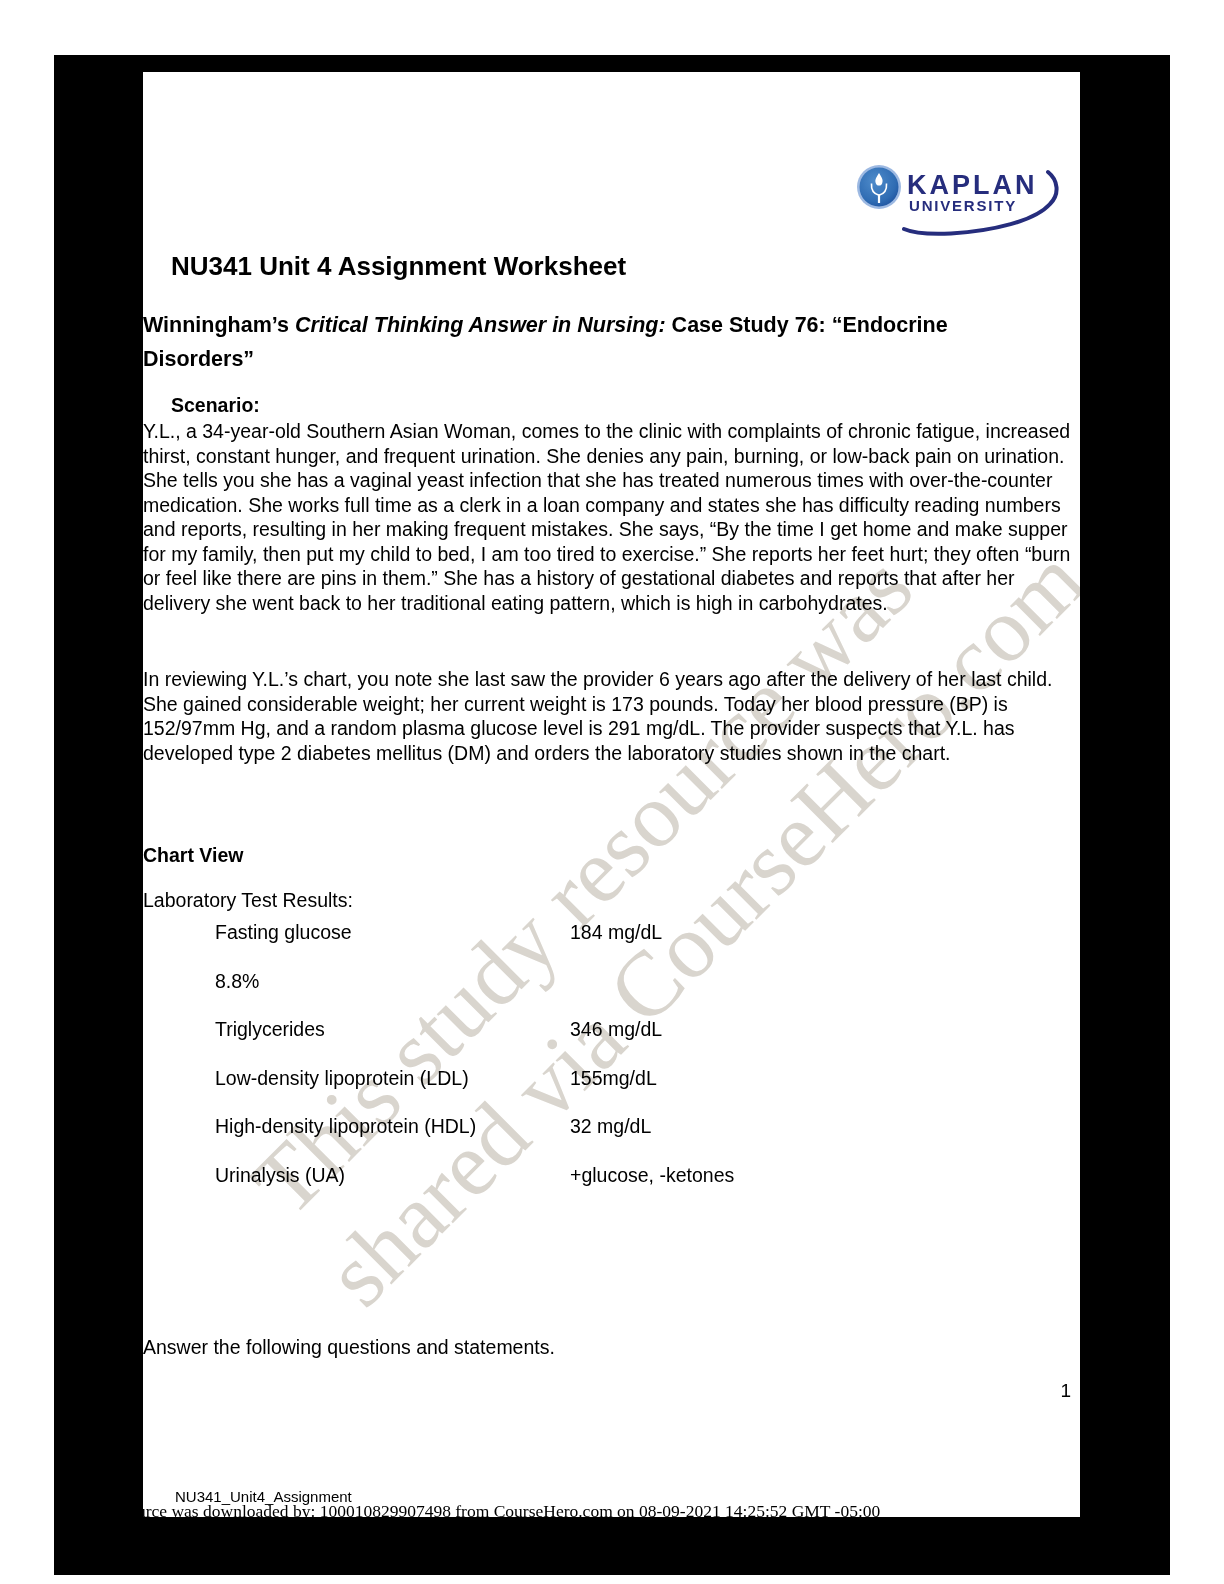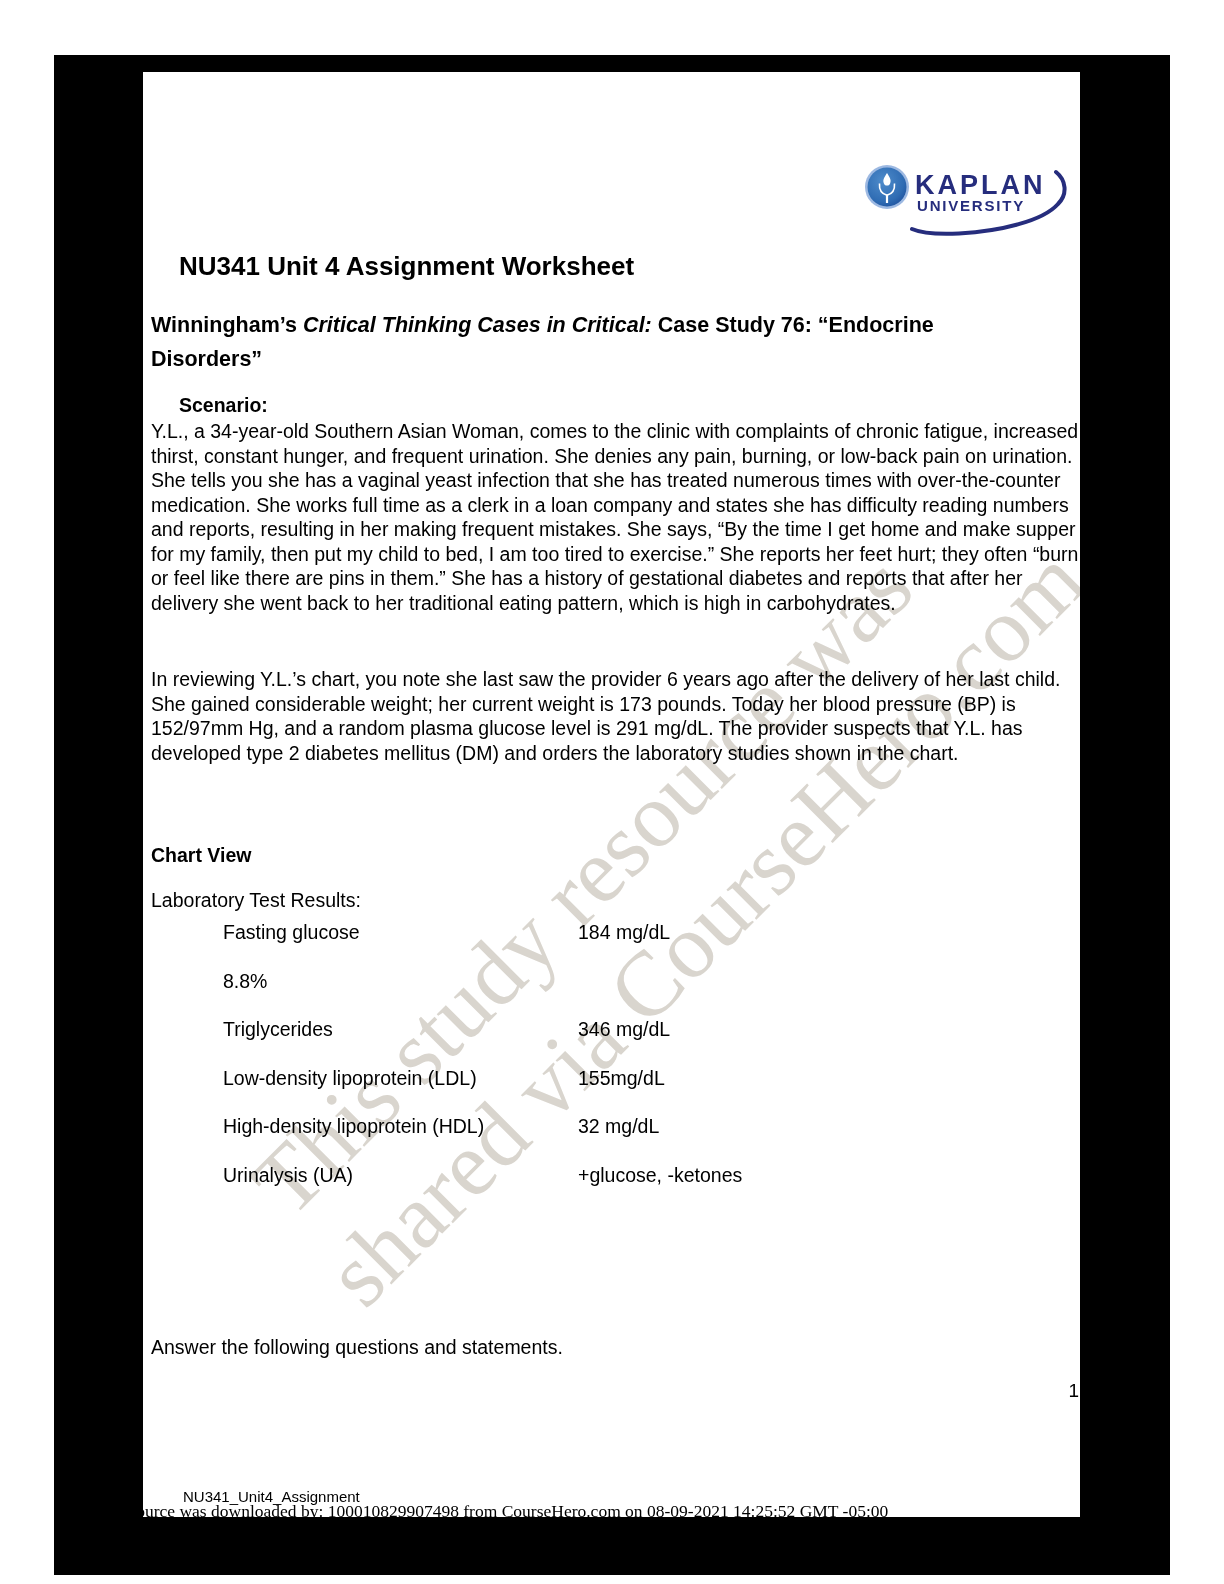--- a/index.html
+++ b/index.html
@@ -17,21 +17,21 @@
   
   .wm{
     position:absolute;z-index:0;white-space:nowrap;
     font-family:"Liberation Serif",serif;font-size:92px;
     transform:translate(-50%,-50%) rotate(-45deg);
     user-select:none;pointer-events:none;
   }
   #wm1{left:439px;top:813px;}
   #wm2{left:562px;top:855px;}
   
-  .content{position:absolute;left:8px;top:0;width:100%;height:100%;z-index:1;}
+  .content{position:absolute;left:0;top:0;width:100%;height:100%;z-index:1;}
   .logo{left:700px;top:80px;width:220px;height:90px;}
   .doc-title{left:0;top:179px;font-size:26px;font-weight:bold;white-space:nowrap;padding-left:28px;}
   .subtitle{left:0;top:236px;width:890px;font-size:21.5px;font-weight:bold;line-height:34px;}
   .subtitle .it{font-style:italic;}
   .sec-heading{font-size:19.5px;font-weight:bold;}
   #scenario-heading{left:0;top:322px;padding-left:28px;}
   .para{font-size:19.5px;line-height:24.5px;width:934px;}
   #scenario-para{left:0;top:347px;}
   #review-para{left:0;top:595px;}
   #chart-view-heading{left:0;top:772px;}
@@ -77,21 +77,21 @@
           <rect x="34.9" y="42.5" width="2.2" height="8.5" fill="#ffffff"></rect>
         </g>
         <text x="64" y="41.5" font-family="Liberation Sans, sans-serif" font-size="27" font-weight="bold" letter-spacing="3" fill="#262d7d">KAPLAN</text>
         <text x="66" y="58.5" font-family="Liberation Sans, sans-serif" font-size="15" font-weight="bold" letter-spacing="1.8" fill="#262d7d">UNIVERSITY</text>
         <path d="M205 20 C 215 28, 217 42, 207 52 C 192 69, 150 79, 108 81.5 C 87 82.5, 69 80.5, 61 77" fill="none" stroke-width="4" stroke-linecap="round" stroke="#262d7d"></path>
       </svg>
     </div>
 
     <div class="abs doc-title">NU341 Unit 4 Assignment Worksheet</div>
 
-    <div class="abs subtitle"><span>Winningham’s </span><span class="it">Critical Thinking Cases in Critical:</span><span> Case Study 76: “Endocrine Disorders”</span></div>
+    <div class="abs subtitle"><span>Winningham’s </span><span class="it">Critical Thinking Answer in Nursing:</span><span> Case Study 76: “Endocrine Disorders”</span></div>
 
     <div class="abs sec-heading" id="scenario-heading">Scenario:</div>
     <div class="abs para" id="scenario-para">Y.L., a 34-year-old Southern Asian Woman, comes to the clinic with complaints of chronic fatigue, increased thirst, constant hunger, and frequent urination. She denies any pain, burning, or low-back pain on urination. She tells you she has a vaginal yeast infection that she has treated numerous times with over-the-counter medication. She works full time as a clerk in a loan company and states she has difficulty reading numbers and reports, resulting in her making frequent mistakes. She says, “By the time I get home and make supper for my family, then put my child to bed, I am too tired to exercise.” She reports her feet hurt; they often “burn or feel like there are pins in them.” She has a history of gestational diabetes and reports that after her delivery she went back to her traditional eating pattern, which is high in carbohydrates.</div>
 
     <div class="abs para" id="review-para">In reviewing Y.L.’s chart, you note she last saw the provider 6 years ago after the delivery of her last child. She gained considerable weight; her current weight is 173 pounds. Today her blood pressure (BP) is 152/97mm Hg, and a random plasma glucose level is 291 mg/dL. The provider suspects that Y.L. has developed type 2 diabetes mellitus (DM) and orders the laboratory studies shown in the chart.</div>
 
     <div class="abs sec-heading" id="chart-view-heading">Chart View</div>
     <div class="abs" id="lab-results-caption">Laboratory Test Results:</div>
 
     <div class="abs lab-table">

